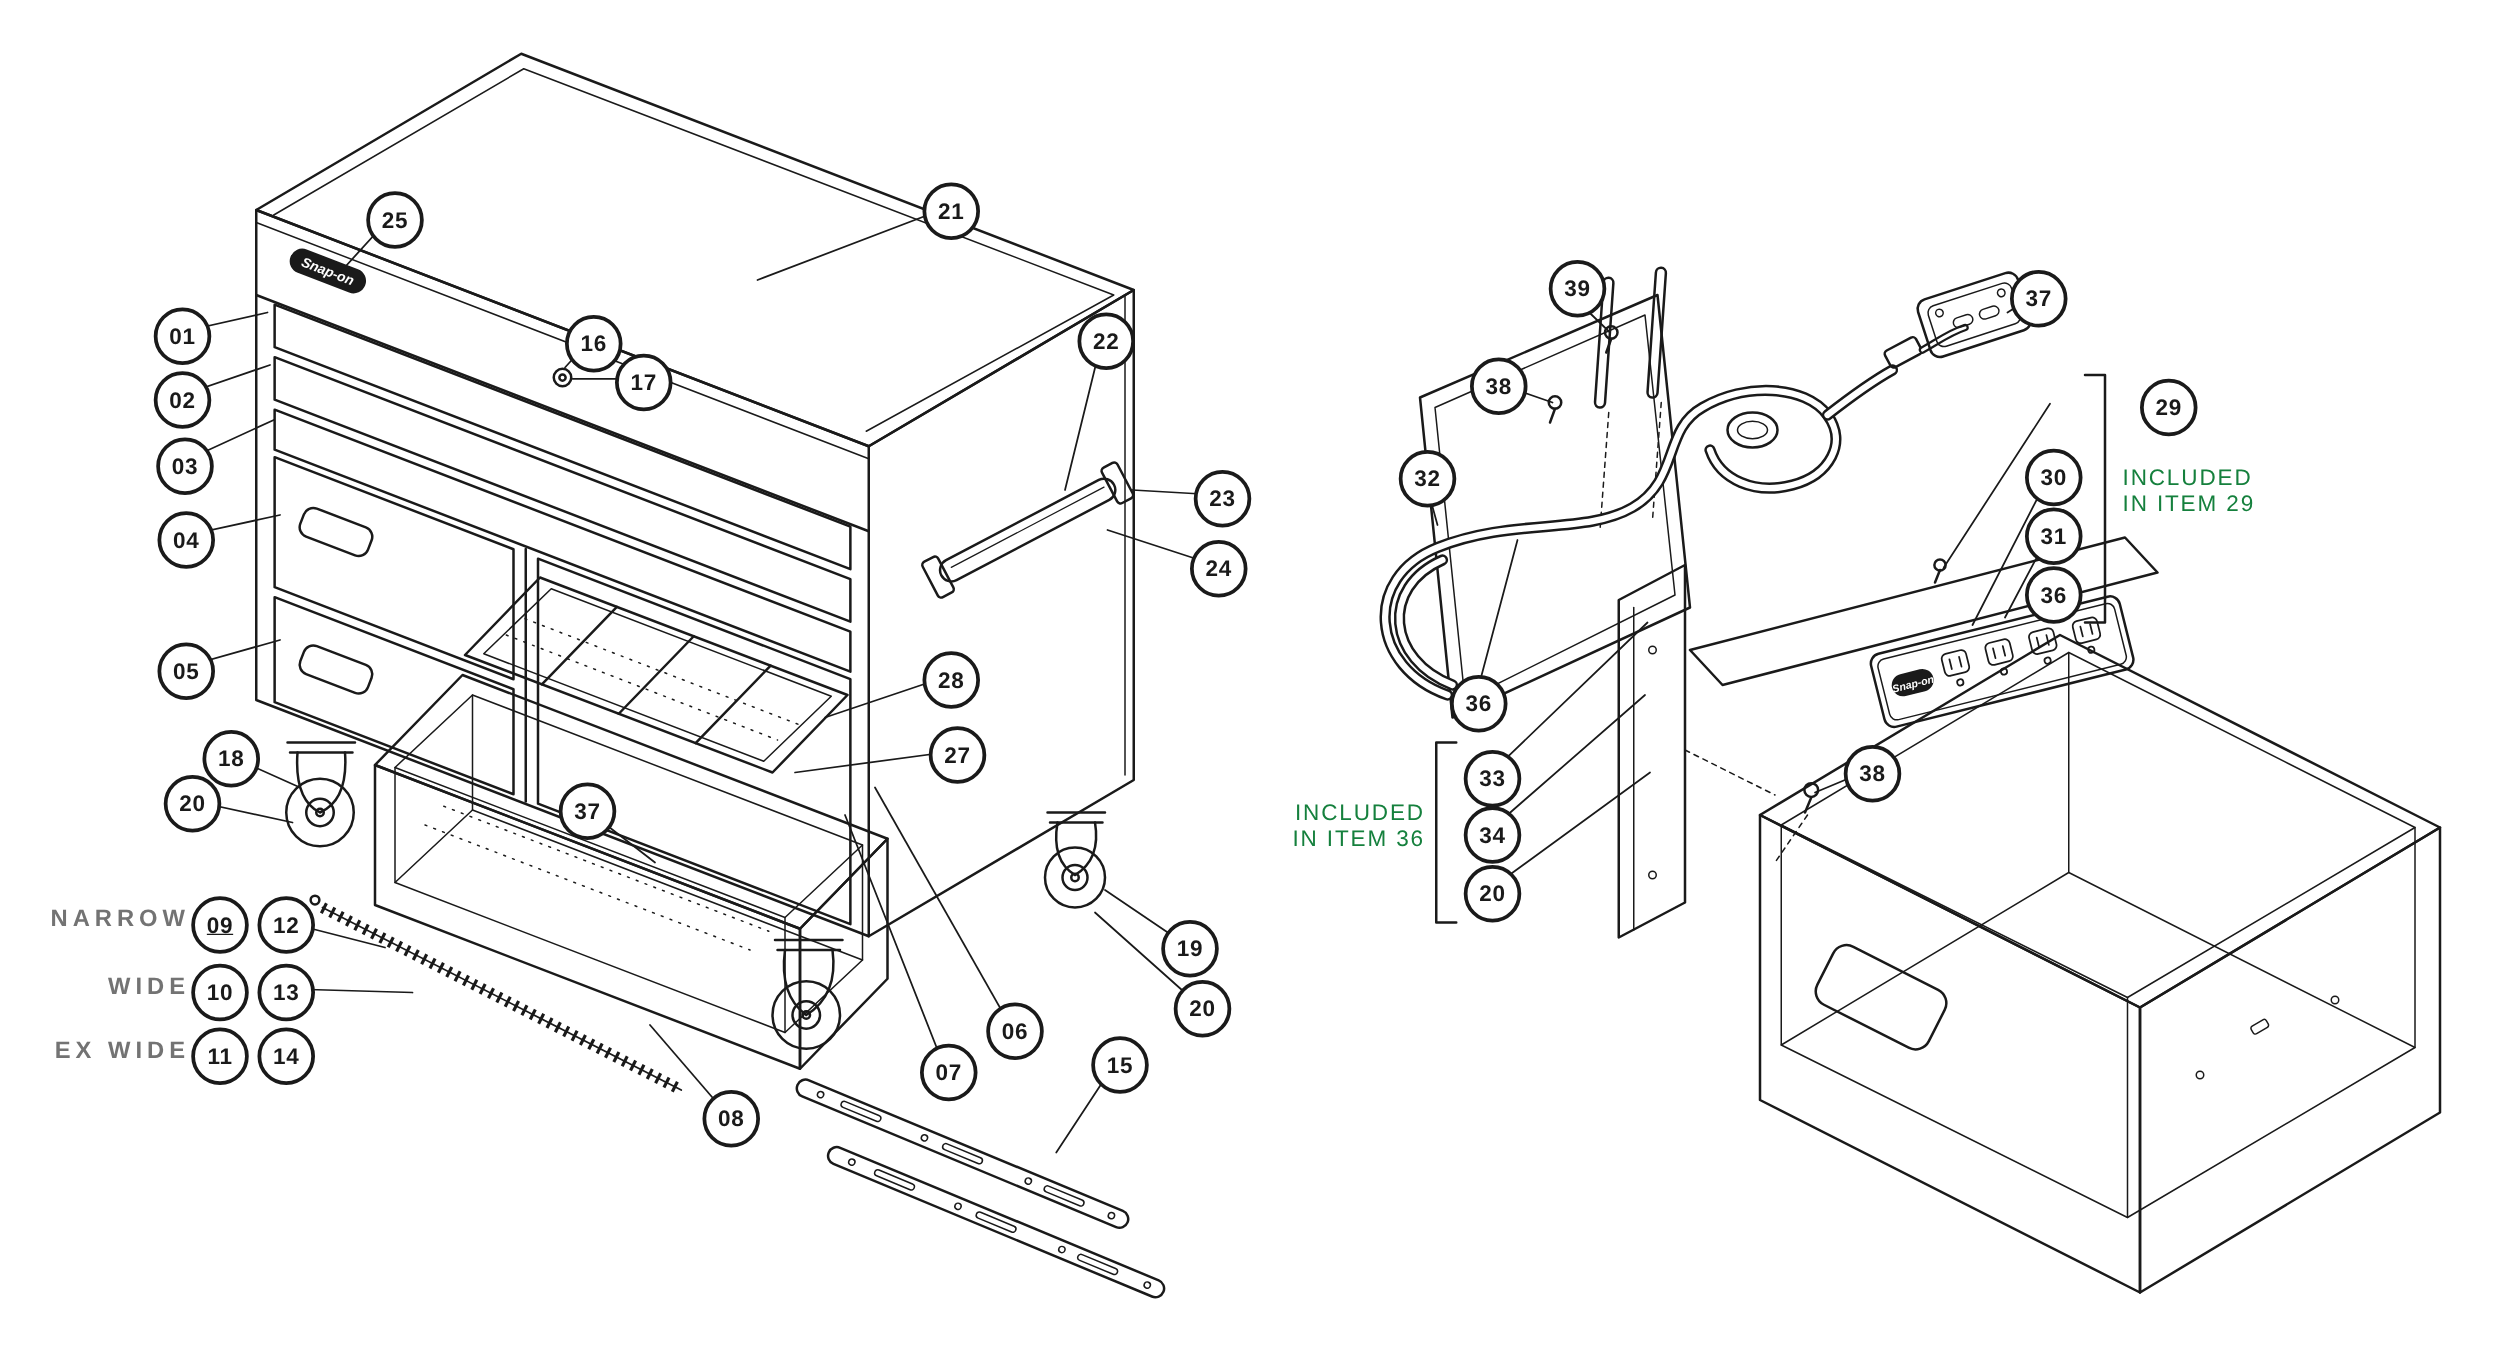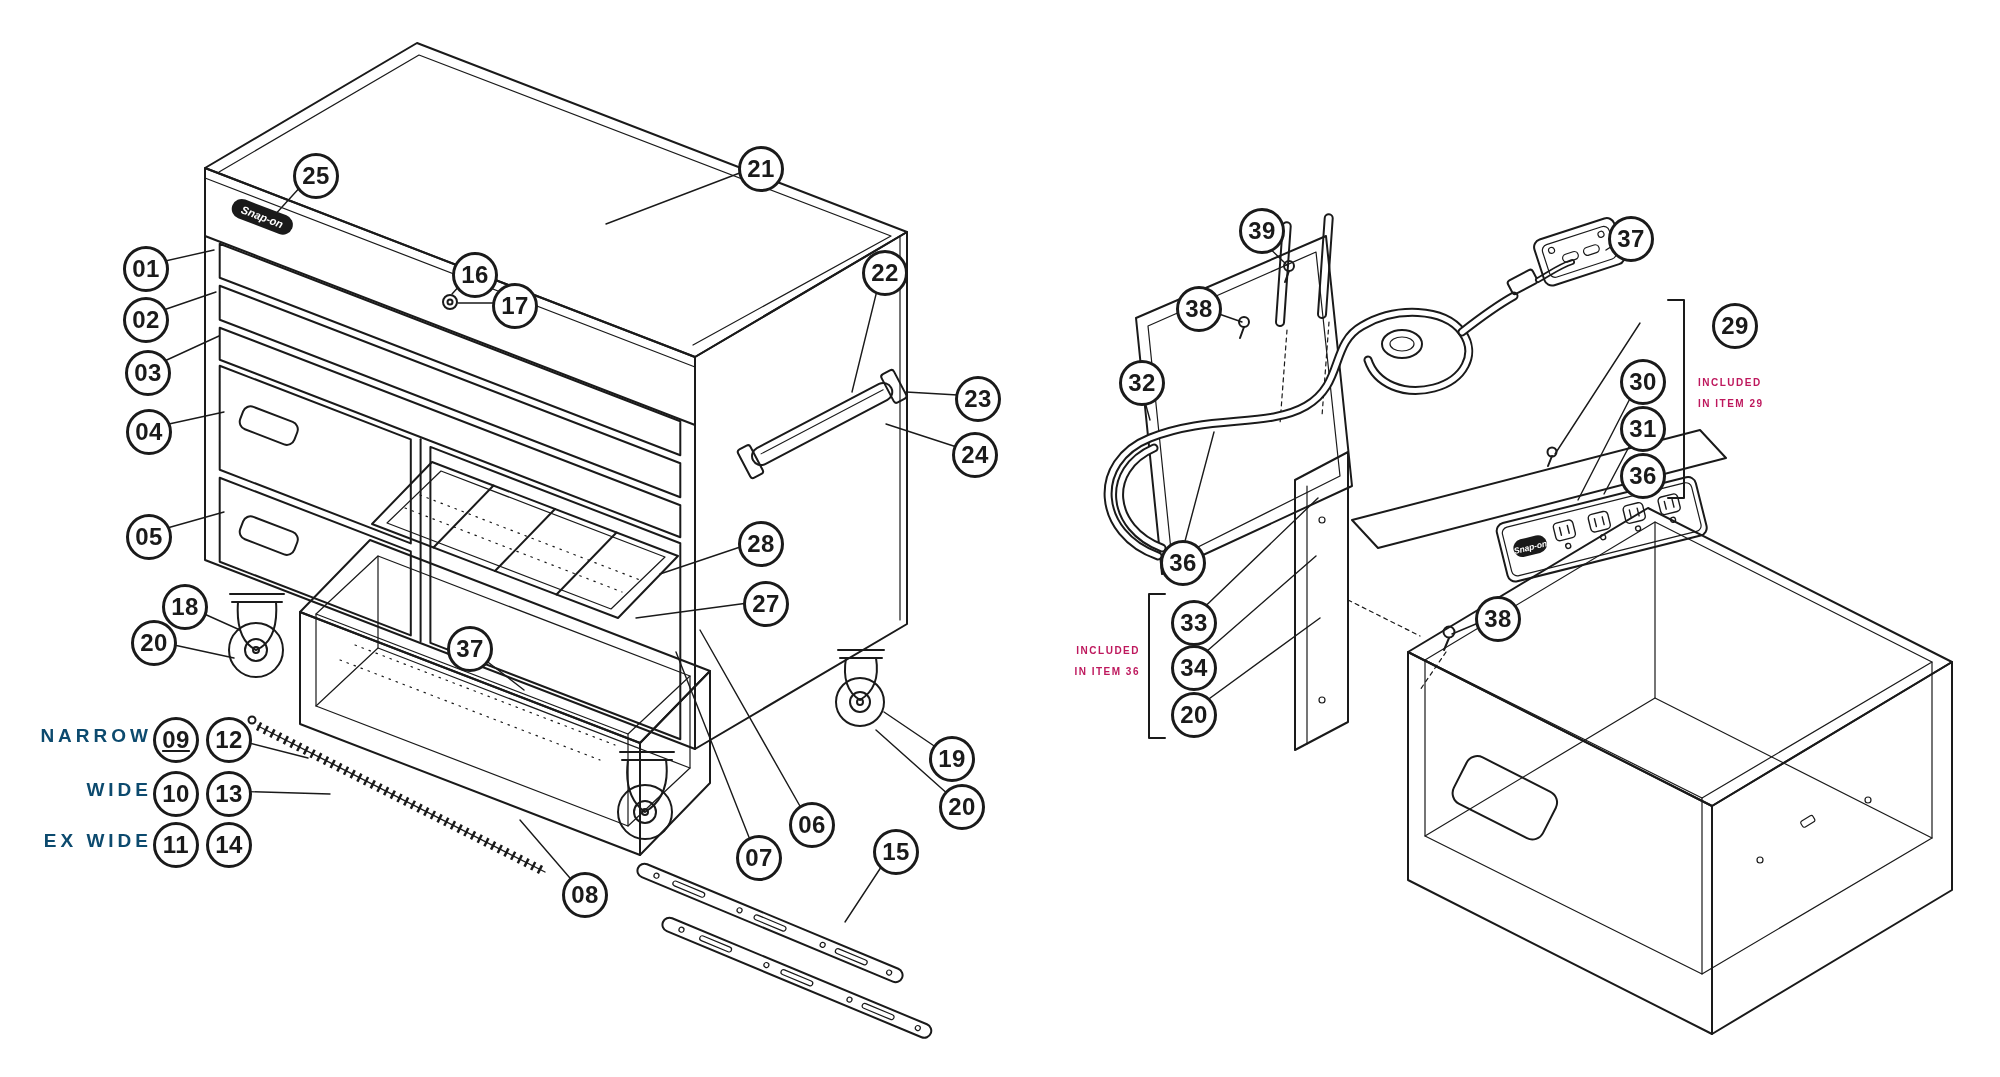--- a/index.html
+++ b/index.html
@@ -2,25 +2,25 @@
 <html><head>
 <meta charset="utf-8">
 <style>
   html,body{margin:0;padding:0;background:#ffffff;}
   #stage{position:relative;width:2000px;height:1077px;background:#ffffff;overflow:hidden;
          font-family:"Liberation Sans",sans-serif;}
   #art{position:absolute;left:0;top:0;}
   .callout{position:absolute;width:40px;height:40px;margin-left:-20px;margin-top:-20px;
            border:3.5px solid #1a1a1a;border-radius:50%;background:#ffffff;
            display:flex;align-items:center;justify-content:center;
-           font-weight:bold;font-size:24px;color:#1a1a1a;letter-spacing:0.5px;text-align:right;}
+           font-weight:bold;font-size:18px;color:#1a1a1a;letter-spacing:0.5px;text-align:right;}
   .size-label{position:absolute;font-weight:bold;font-size:19px;letter-spacing:4px;
-              color:#0c4a6e;white-space:nowrap;}
-  .inc-label{position:absolute;font-weight:bold;font-size:10px;letter-spacing:1.5px;
-             line-height:21px;color:#be185d;white-space:nowrap;}
+              color:#737373;white-space:nowrap;}
+  .inc-label{position:absolute;font-weight:normal;font-size:18px;letter-spacing:1.5px;
+             line-height:21px;color:#15803d;white-space:nowrap;}
   .leader{stroke:#1a1a1a;stroke-width:1.4;}
 </style>
 </head>
 <body>
 
 <div id="stage">
 
 <svg id="art" width="2000" height="1077" viewBox="0 0 2000 1077">
   <g stroke="#1a1a1a" fill="none" stroke-width="2" stroke-linejoin="round" stroke-linecap="round">
 

